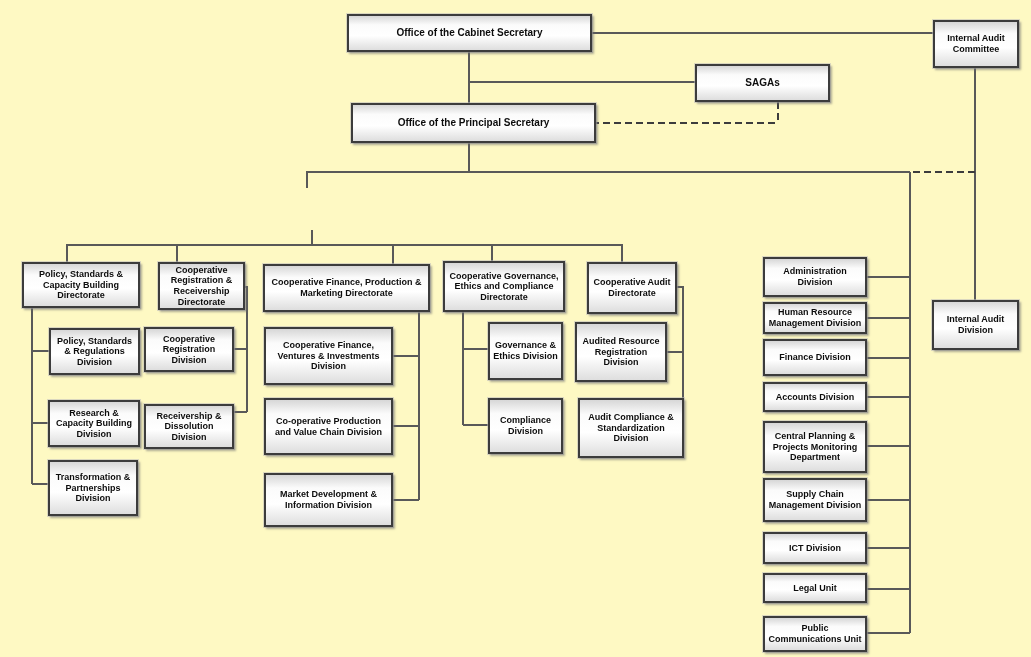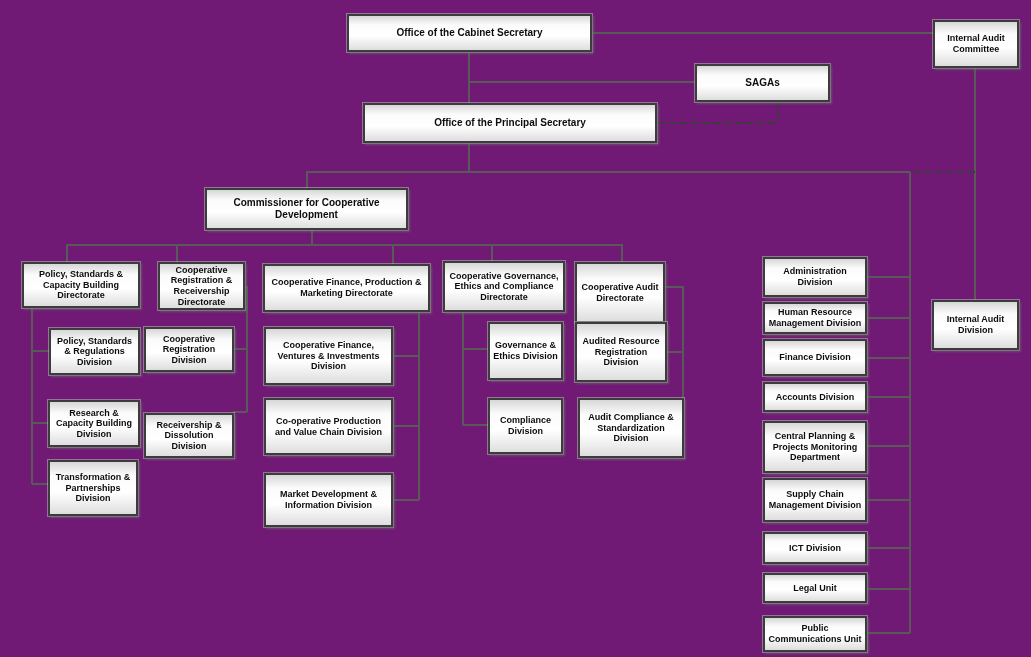--- a/index.html
+++ b/index.html
@@ -1,19 +1,19 @@
 <!DOCTYPE html>
 <html><head>
 <meta charset="utf-8">
 <style>
   html,body{margin:0;padding:0;background:#ffffff;}
   .stage{
     position:relative;
     width:1031px;height:657px;
-    background:#701a75;
+    background:#fef9c3;
     font-family:"Liberation Sans", sans-serif;
     overflow:hidden;
   }
   svg.connectors{position:absolute;left:0;top:0;z-index:0;}
   .node{
     position:absolute;
     box-sizing:border-box;
     display:flex;align-items:center;justify-content:center;
     text-align:center;
     border:2px solid #3c3c3c;
@@ -57,43 +57,42 @@
       <path d="M913 172 H975"></path>
     </g>
   </svg>
 
   <div class="node lg" style="left:347px;top:14px;width:245px;height:38px">Office of the Cabinet Secretary</div>
 
   <div class="node" style="left:933px;top:20px;width:86px;height:48px">Internal Audit Committee</div>
 
   <div class="node lg" style="left:695px;top:64px;width:135px;height:38px">SAGAs</div>
 
-  <div class="node lg" style="left:363px;top:103px;width:294px;height:40px">Office of the Principal Secretary</div>
+  <div class="node lg" style="left:351px;top:103px;width:245px;height:40px">Office of the Principal Secretary</div>
 
-  <div class="node lg" style="left:205px;top:188px;width:203px;height:42px">Commissioner for Cooperative Development</div>
 
   <div class="node" style="left:22px;top:262px;width:118px;height:46px">Policy, Standards &amp; Capacity Building Directorate</div>
 
   <div class="node" style="left:158px;top:262px;width:87px;height:48px">Cooperative Registration &amp; Receivership Directorate</div>
 
   <div class="node" style="left:263px;top:264px;width:167px;height:48px">Cooperative Finance, Production &amp; Marketing Directorate</div>
 
   <div class="node" style="left:443px;top:261px;width:122px;height:51px">Cooperative Governance, Ethics and Compliance Directorate</div>
 
-  <div class="node" style="left:575px;top:262px;width:90px;height:61px">Cooperative Audit Directorate</div>
+  <div class="node" style="left:587px;top:262px;width:90px;height:52px">Cooperative Audit Directorate</div>
 
   <div class="node" style="left:49px;top:328px;width:91px;height:47px">Policy, Standards &amp; Regulations Division</div>
 
   <div class="node" style="left:48px;top:400px;width:92px;height:47px">Research &amp; Capacity Building Division</div>
 
   <div class="node" style="left:48px;top:460px;width:90px;height:56px">Transformation &amp; Partnerships Division</div>
 
   <div class="node" style="left:144px;top:327px;width:90px;height:45px">Cooperative Registration Division</div>
 
-  <div class="node" style="left:144px;top:413px;width:90px;height:45px">Receivership &amp; Dissolution Division</div>
+  <div class="node" style="left:144px;top:404px;width:90px;height:45px">Receivership &amp; Dissolution Division</div>
 
   <div class="node" style="left:264px;top:327px;width:129px;height:58px">Cooperative Finance, Ventures &amp; Investments Division</div>
 
   <div class="node" style="left:264px;top:398px;width:129px;height:57px">Co-operative Production and Value Chain Division</div>
 
   <div class="node" style="left:264px;top:473px;width:129px;height:54px">Market Development &amp; Information Division</div>
 
   <div class="node" style="left:488px;top:322px;width:75px;height:58px">Governance &amp; Ethics Division</div>
 
   <div class="node" style="left:488px;top:398px;width:75px;height:56px">Compliance Division</div>

